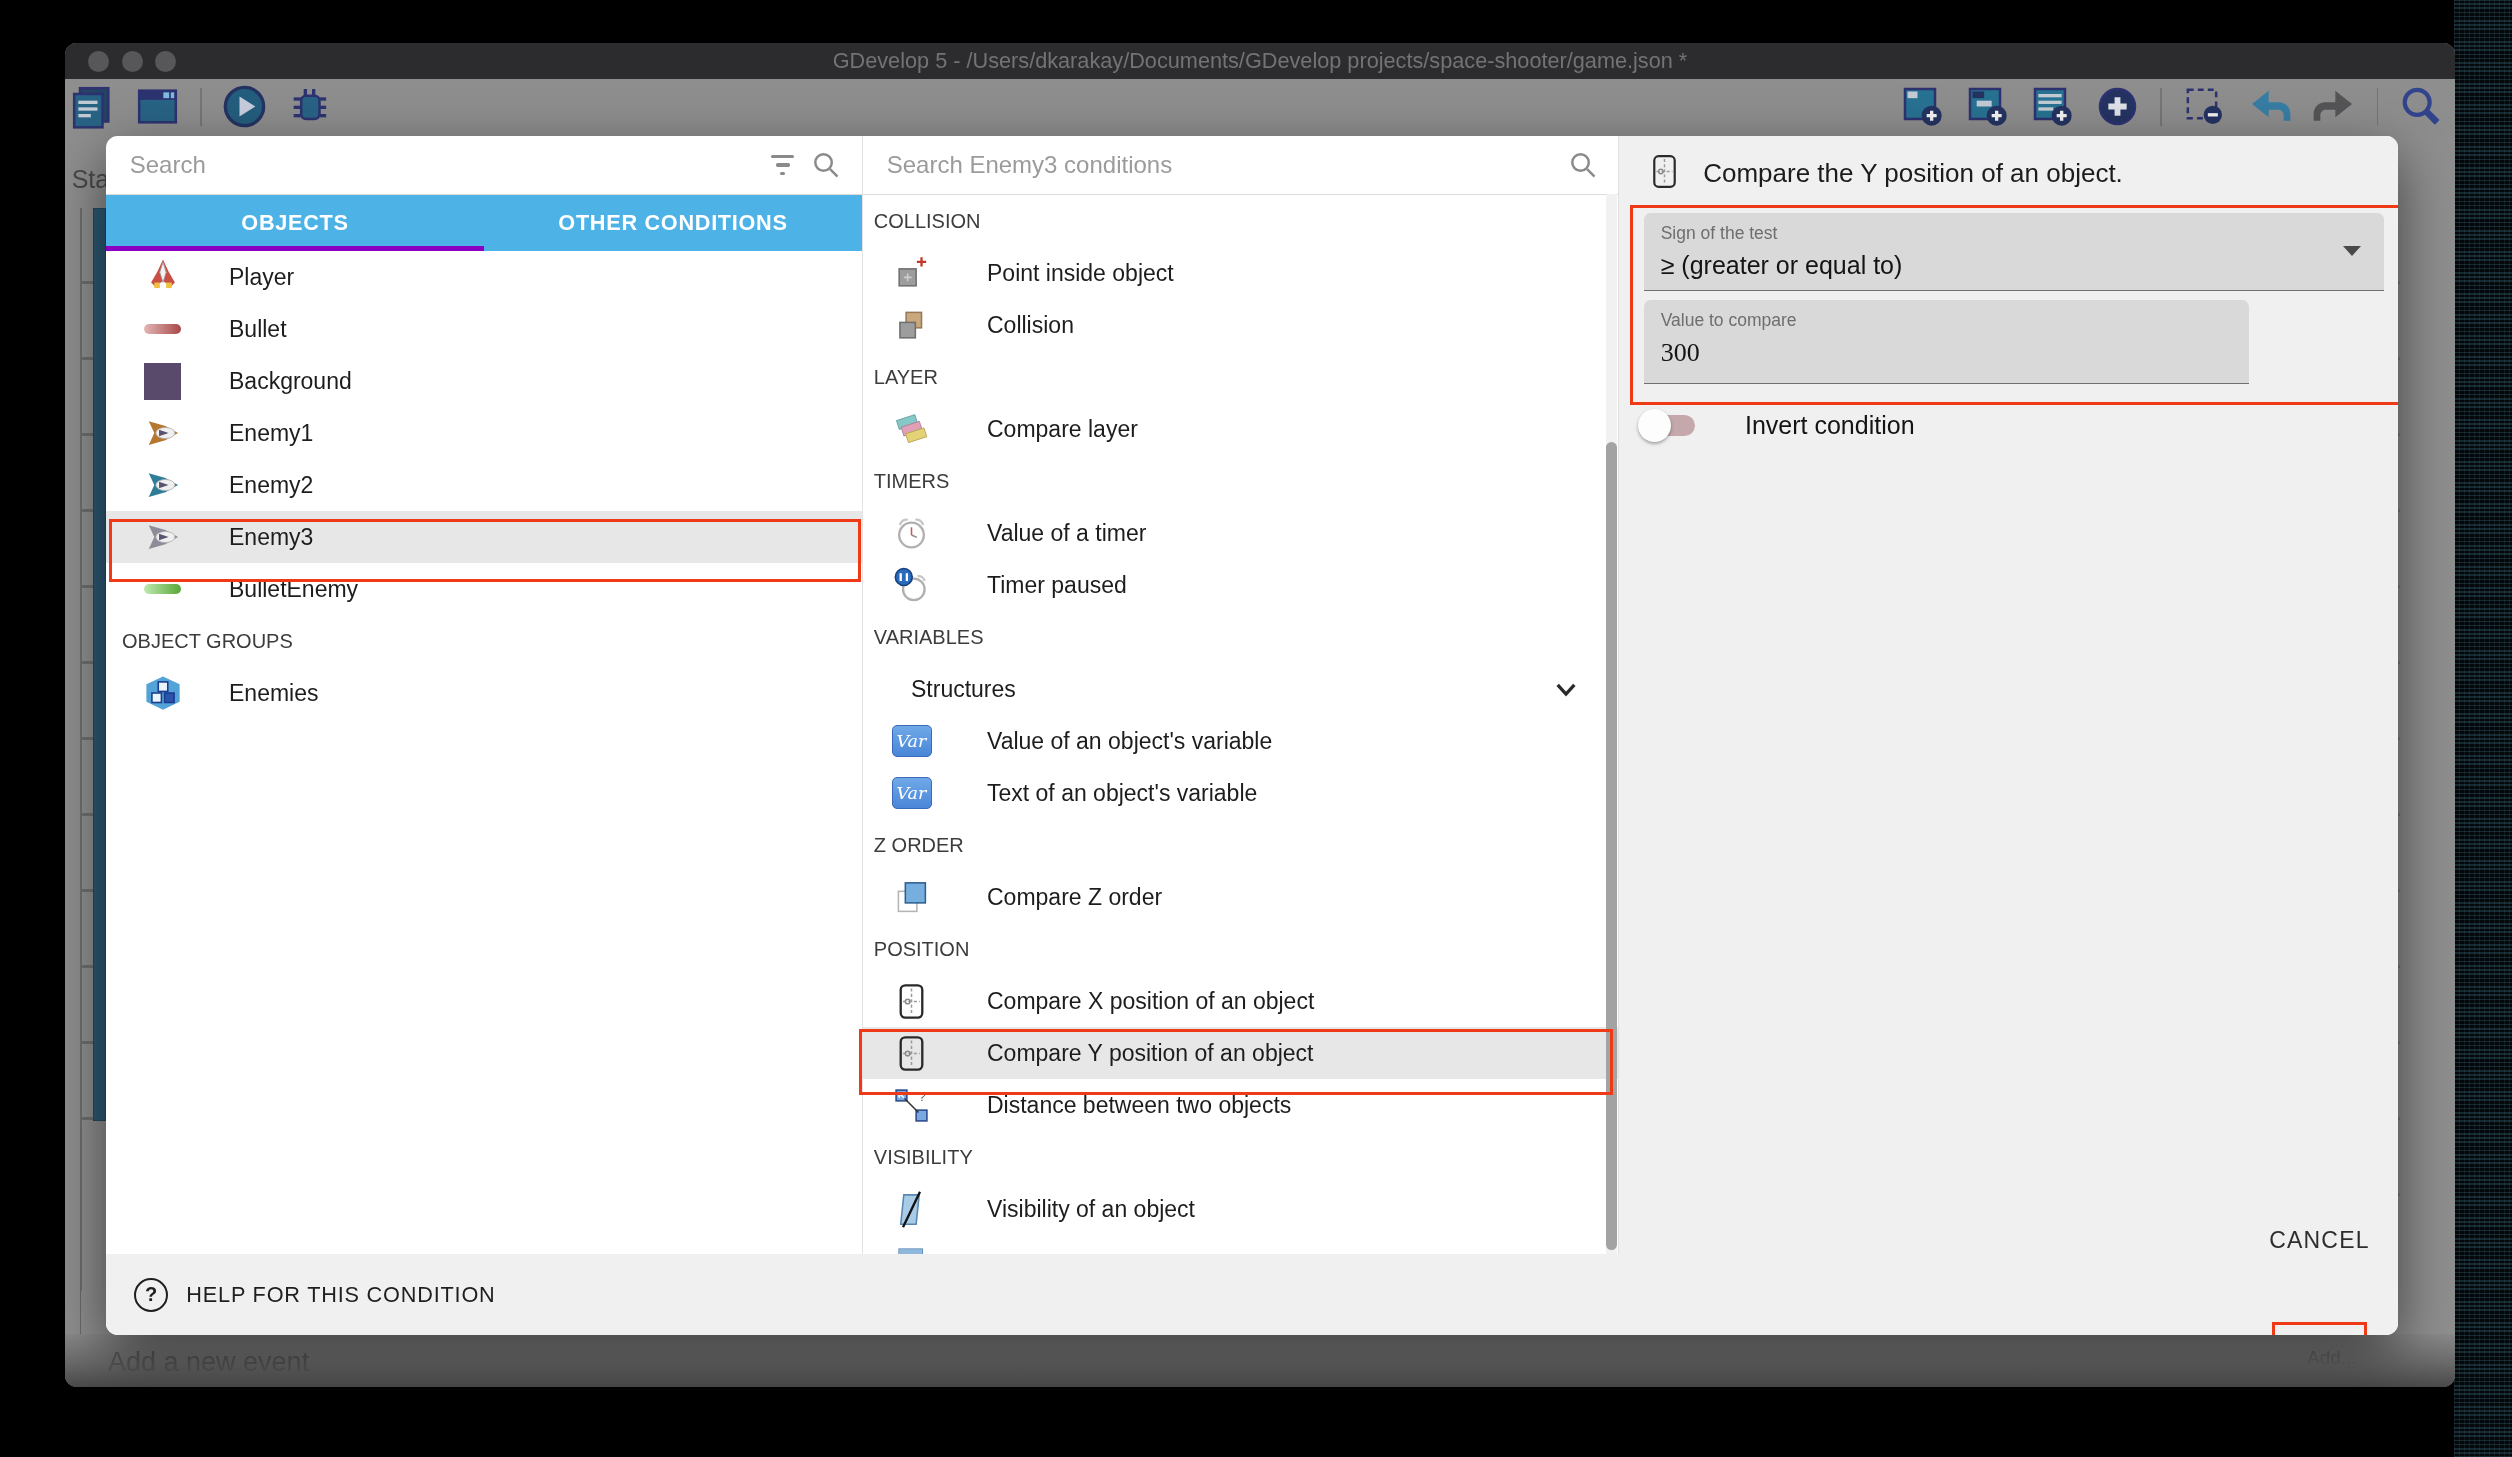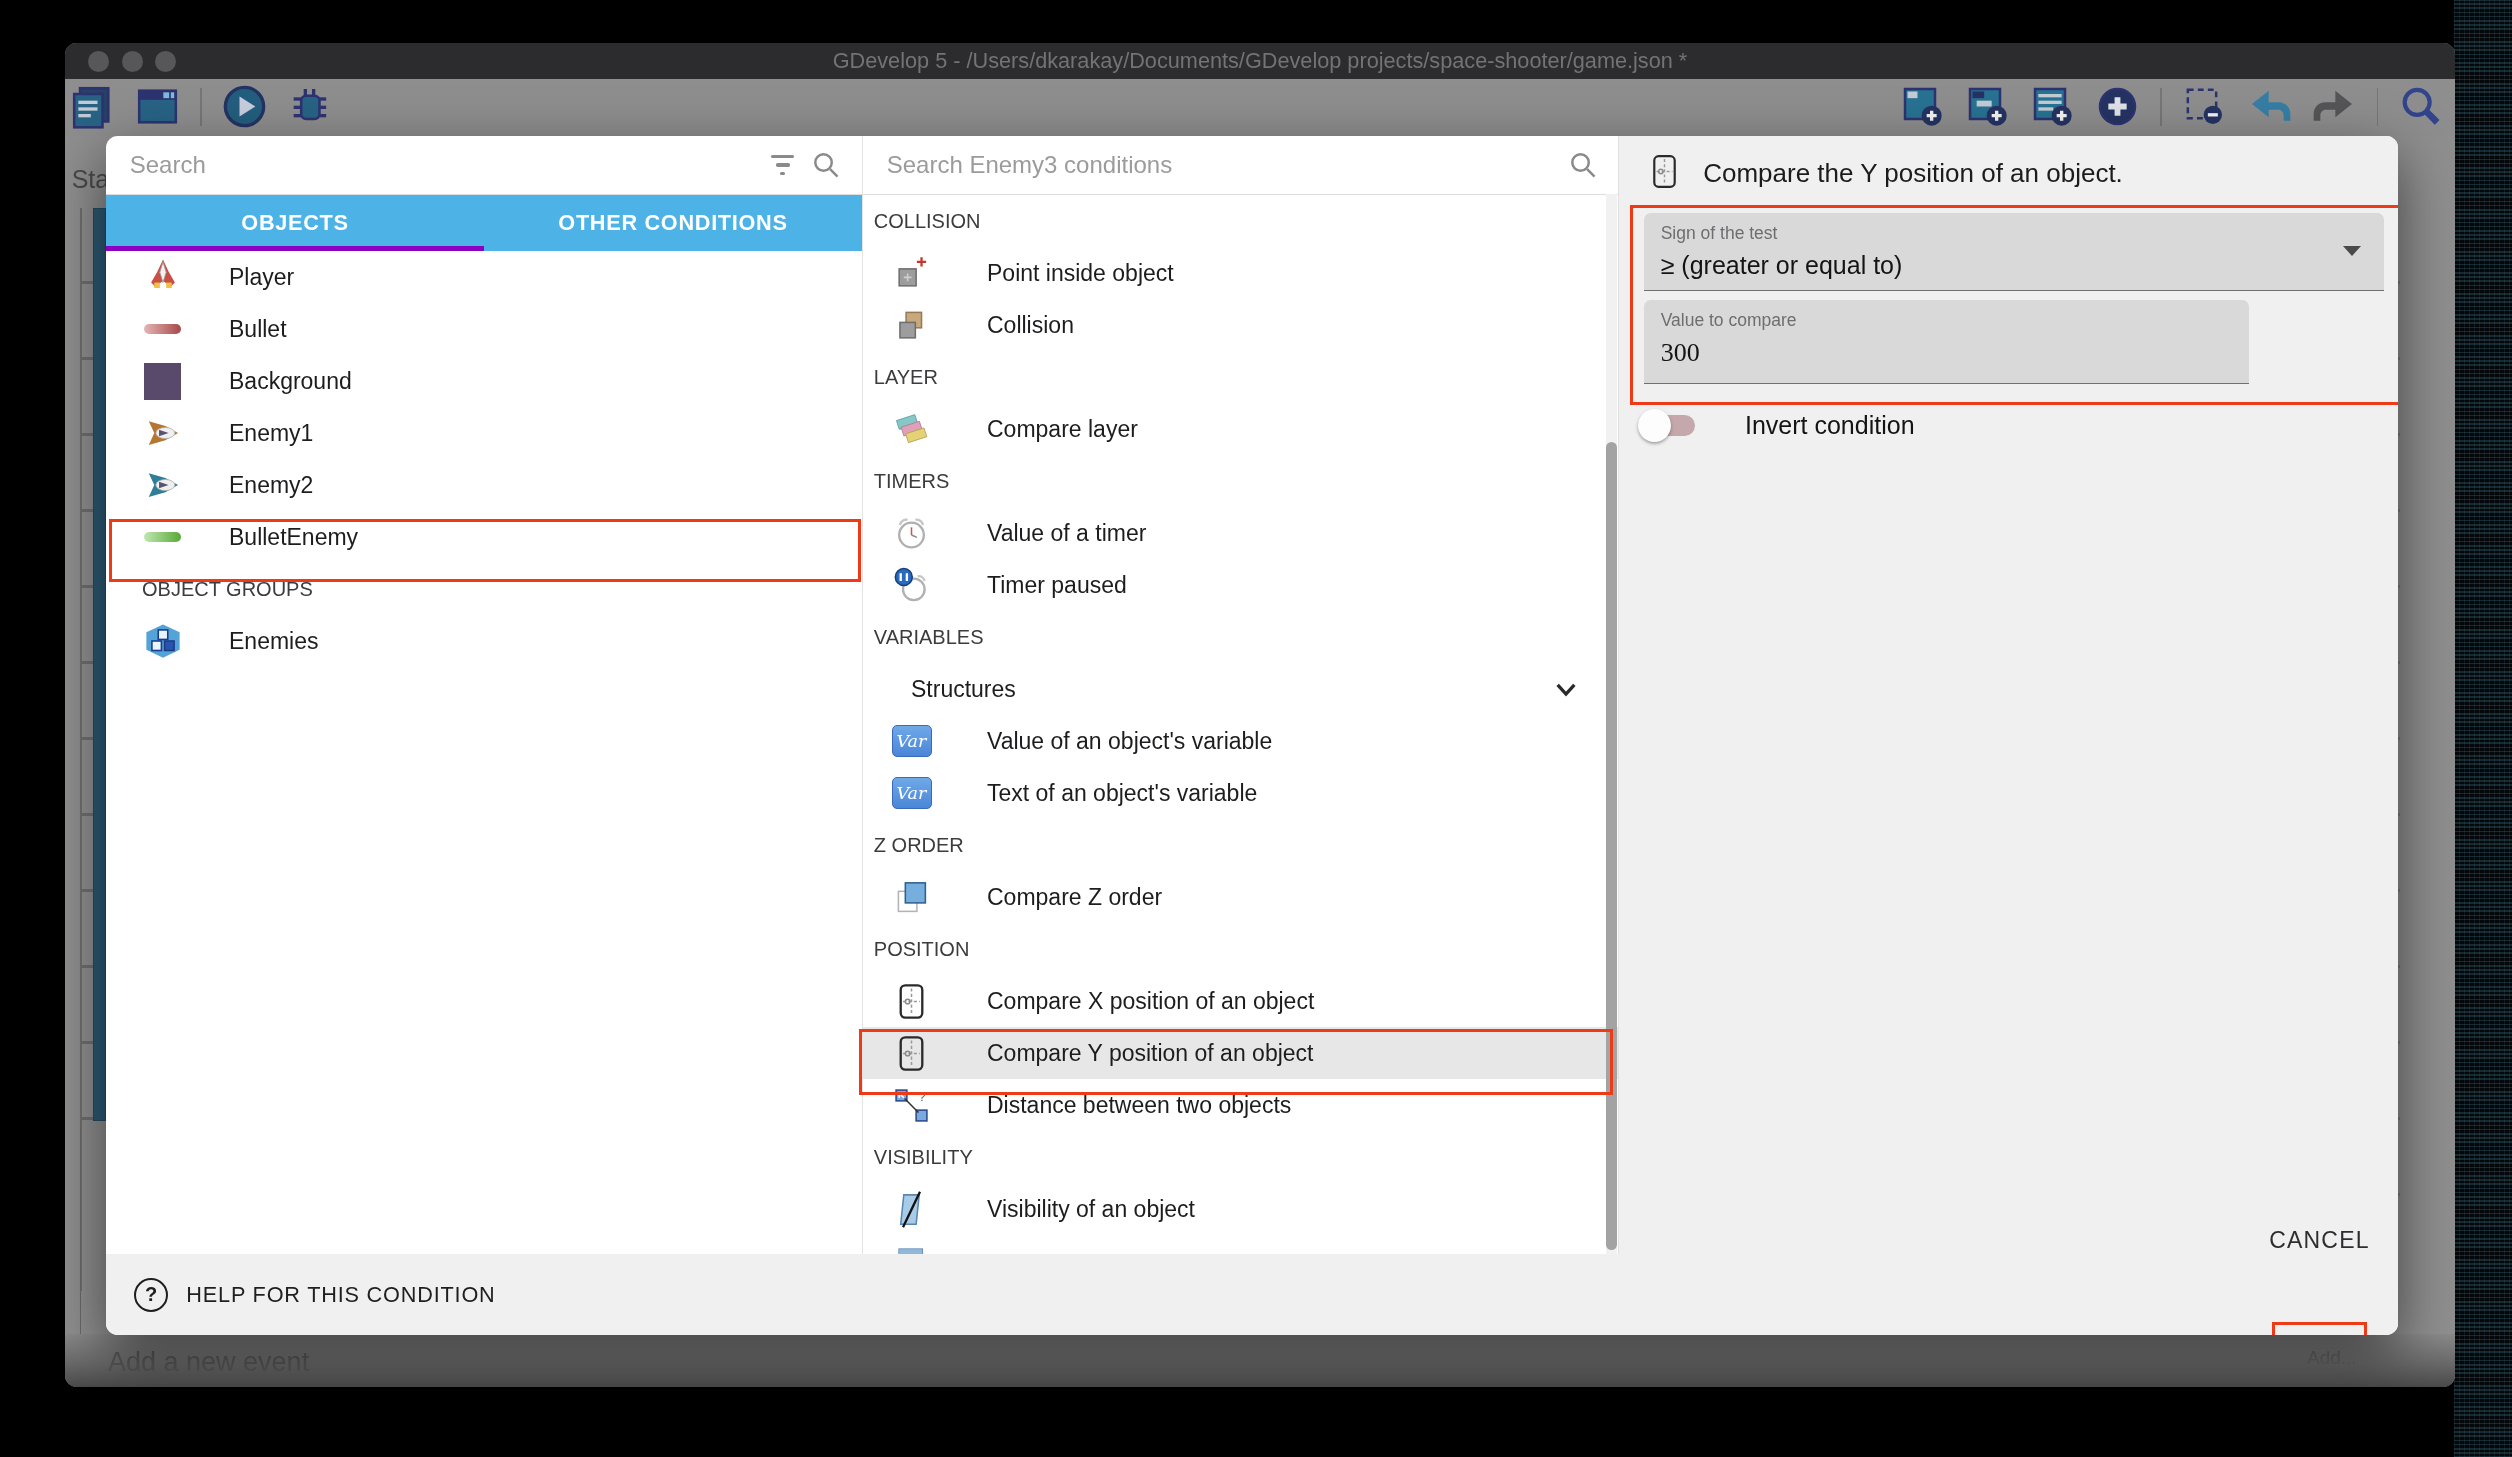--- a/index.html
+++ b/index.html
@@ -64,21 +64,21 @@
   .list{position:relative;}
   .row{display:flex;align-items:center;height:52px;}
   .row .ic{width:47px;display:flex;align-items:center;justify-content:center;flex:none;}
   #panel-left .row{padding-left:33px;}
   #panel-left .row .ic{margin-right:43px;}
   #panel-middle .row{padding-left:25px;}
   #panel-middle .row .ic{margin-right:52px;}
   .row .lbl{font-size:23px;color:#1d1d1f;white-space:nowrap;}
   .row.selected{background:#e7e7e7;}
   .sec-header{display:flex;align-items:center;height:52px;font-size:20px;color:#3c3c3e;}
-  #panel-left .sec-header{padding-left:36px;}
+  #panel-left .sec-header{padding-left:16px;}
   #panel-middle .sec-header{padding-left:10.8px;}
   .chevron{margin-left:auto;margin-right:38px;}
   
   #mid-track{position:absolute;left:1500px;top:58px;width:10.8px;height:1060px;background:#f1f1f1;}
   #mid-thumb{position:absolute;left:1500px;top:306px;width:10.8px;height:808px;background:#a3a3a3;border-radius:5.8px;}
   
   #rp-header{display:flex;align-items:center;gap:21.7px;padding:18.3px 0 0 27.5px;}
   #rp-header .txt{font-size:26px;color:#1c1c1e;}
   .field{position:absolute;background:#d9d9d9;border-radius:6.7px 6.7px 0 0;border-bottom:1.7px solid #707070;padding-left:16.7px;}
   #sign-field{left:25px;top:77px;width:723px;height:77px;}
@@ -287,20 +287,30 @@
         <div class="row">
           <span class="ic">
               <svg width="38" height="38" viewBox="0 0 48 48">
                 <polygon points="6,9 27,15 43,24 27,33 6,39 13,24" fill="#2e7d99"></polygon>
                 <ellipse cx="27" cy="24" rx="12" ry="7" fill="#efefef" stroke="#b0b0b0"></ellipse>
                 <polygon points="19,20 31,24 19,28" fill="#5a5370"></polygon>
               </svg>
             </span>
           <span class="lbl">Enemy2</span>
         </div>
+        <div class="row selected">
+          <span class="ic">
+              <svg width="38" height="38" viewBox="0 0 48 48">
+                <polygon points="6,9 27,15 43,24 27,33 6,39 13,24" fill="#8d8d99"></polygon>
+                <ellipse cx="27" cy="24" rx="12" ry="7" fill="#efefef" stroke="#b0b0b0"></ellipse>
+                <polygon points="19,20 31,24 19,28" fill="#5a5370"></polygon>
+              </svg>
+            </span>
+          <span class="lbl">Enemy3</span>
+        </div>
         <div class="row">
           <span class="ic">
               <span class="capsule" style="background:linear-gradient(90deg,#bfe8b0,#58a838);"></span>
             </span>
           <span class="lbl">BulletEnemy</span>
         </div>
         <div class="sec-header">OBJECT GROUPS</div>
         <div class="row">
           <span class="ic">
               <svg width="38" height="38" viewBox="0 0 48 48">

